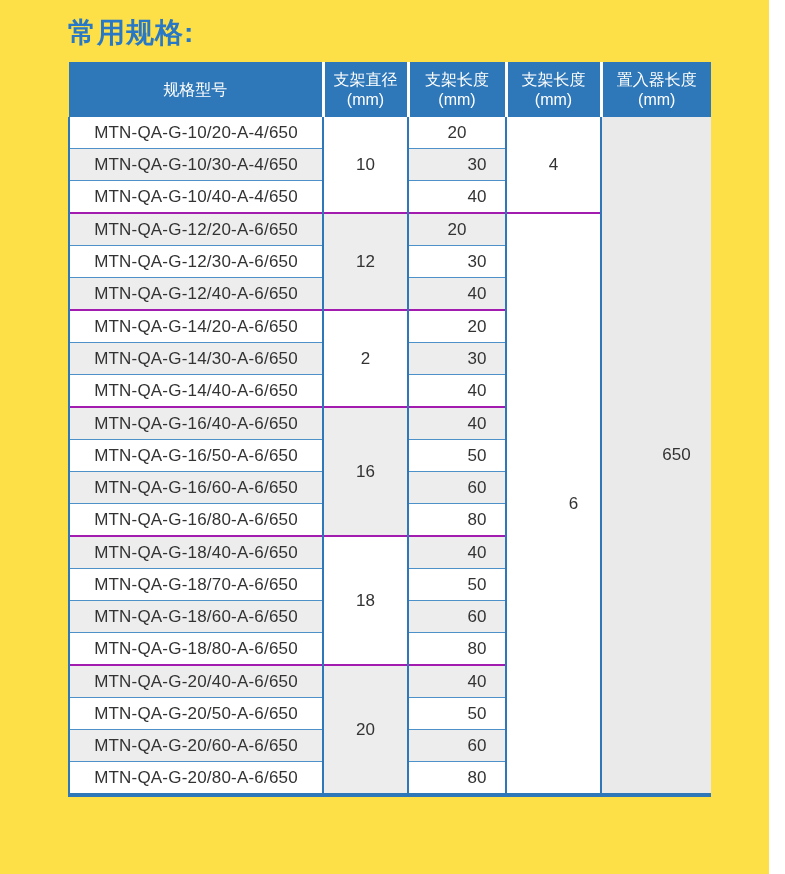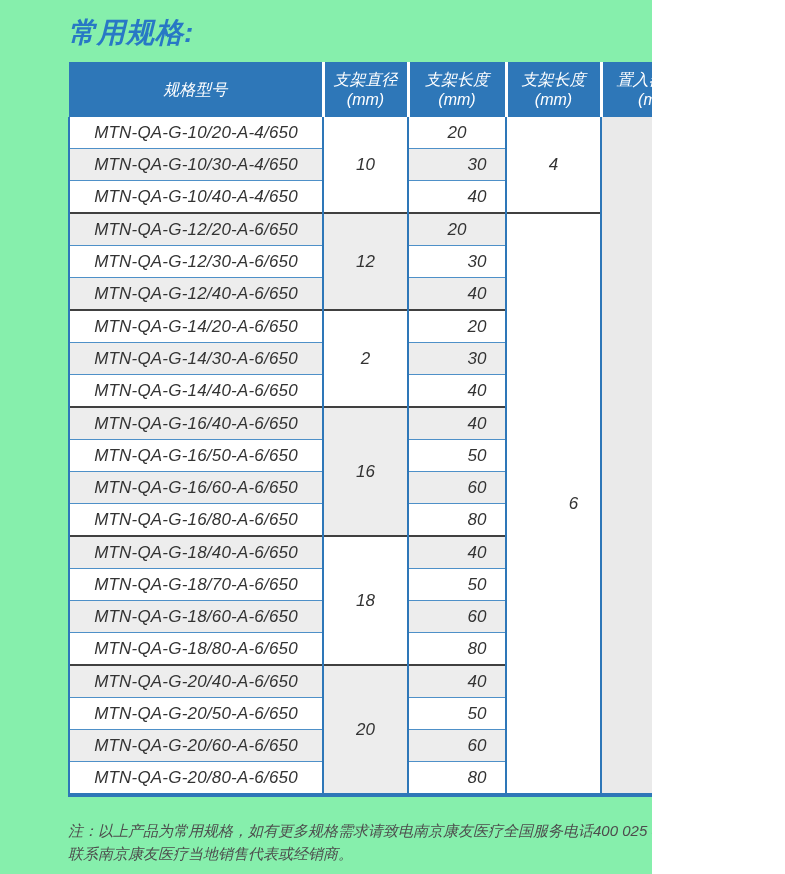--- a/index.html
+++ b/index.html
@@ -3,25 +3,24 @@
 <meta charset="utf-8">
 <style>
   html, body {
     margin: 0;
     padding: 0;
     background: #ffffff;
     width: 785px;
     font-family: "Liberation Sans", "DejaVu Sans", sans-serif;
   }
   .page {
-    width: 652px;
+    width: 769px;
     height: 874px;
-    background: #86efac;
+    background: #fde047;
     overflow: hidden;
-    font-style: italic;
   }
   .title {
     margin: 14px 0 10px 68px;
     font-size: 28px;
     font-weight: bold;
     color: #2878c5;
     letter-spacing: 1px;
   }
   table.spec {
     border-collapse: collapse;
@@ -50,21 +49,21 @@
     text-align: center;
     vertical-align: middle;
     font-size: 17px;
     color: #333333;
     padding: 0;
     border-left: 2px solid #2e77b8;
     border-top: 1px solid #549\0;
   }
   tbody td { border-top: 1px solid #4e90c8; }
   tbody tr:first-child > td { border-top: none; }
-  tbody tr.gs > td { border-top: 2px solid #404040; }
+  tbody tr.gs > td { border-top: 2px solid #a21caf; }
   tbody td:last-child { border-right: none; padding-left: 40px; }
   td.model {
     text-align: center;
     padding-left: 0;
     letter-spacing: 0.2px;
   }
   
   tbody tr:nth-child(even) { background: #ededed; }
   tbody tr:nth-child(odd)  { background: #ffffff; }
   
@@ -213,15 +212,14 @@
         <td class="model">MTN-QA-G-20/60-A-6/650</td>
         <td>60</td>
       </tr>
       <tr>
         <td class="model">MTN-QA-G-20/80-A-6/650</td>
         <td>80</td>
       </tr>
     </tbody>
   </table>
 
-  <p class="note">注：以上产品为常用规格，如有更多规格需求请致电南京康友医疗全国服务电话400 025 8800，或联系南京康友医疗当地销售代表或经销商。</p>
 
 </div>
 
 </body></html>

